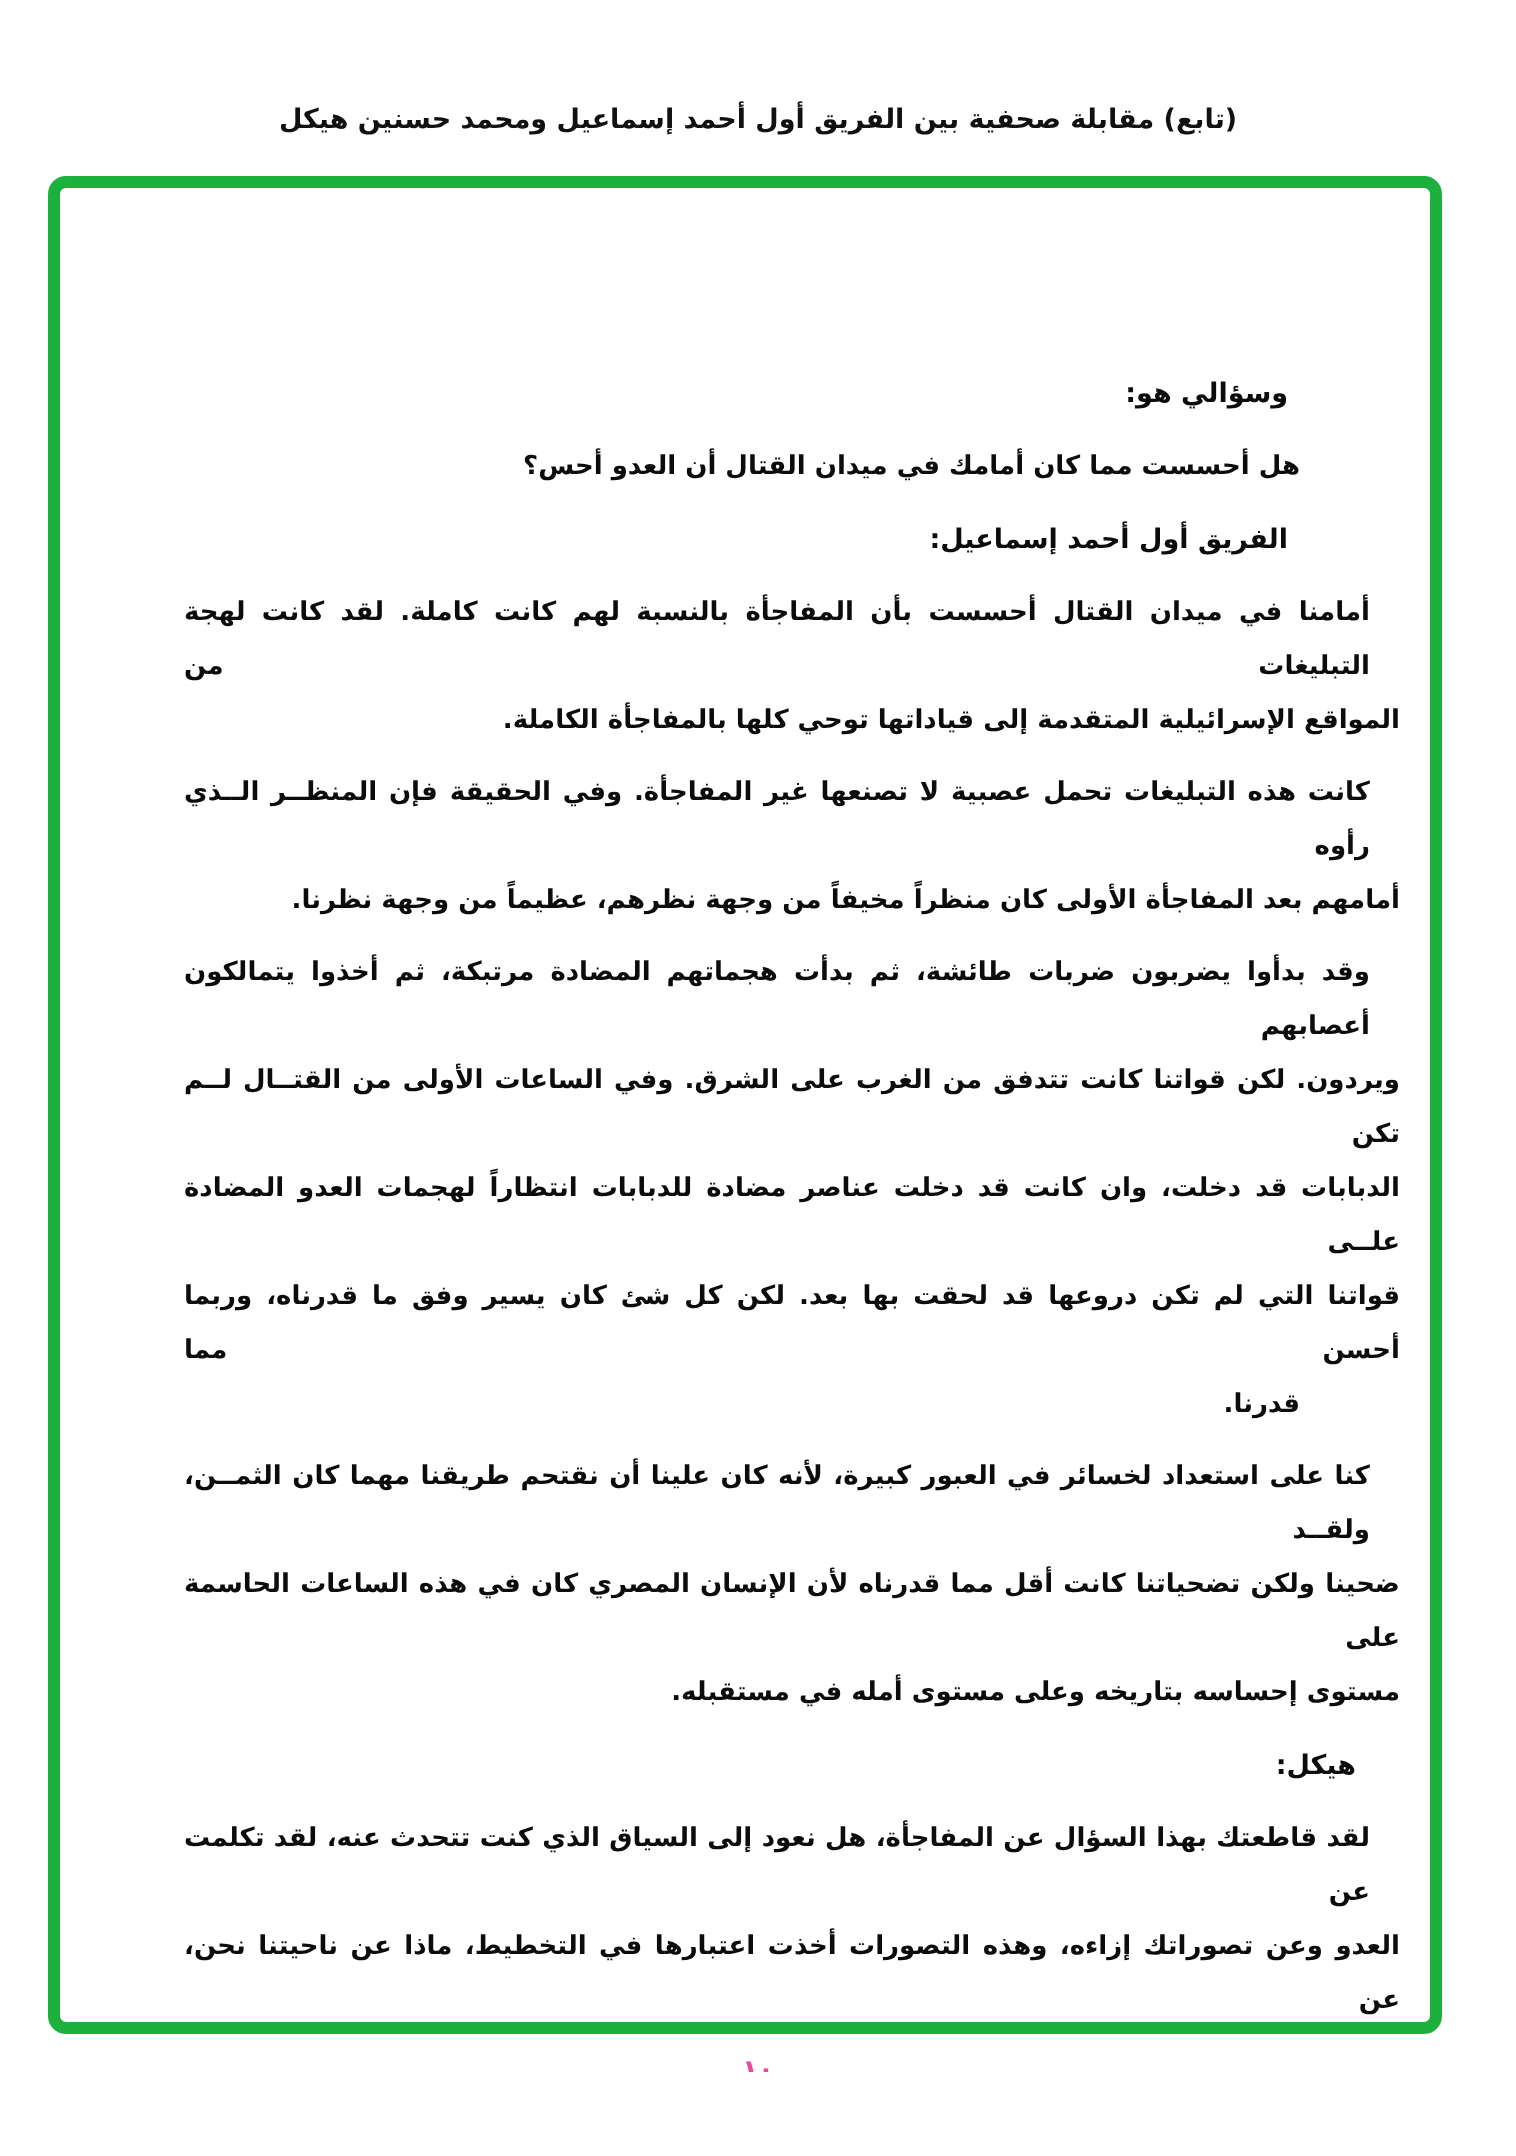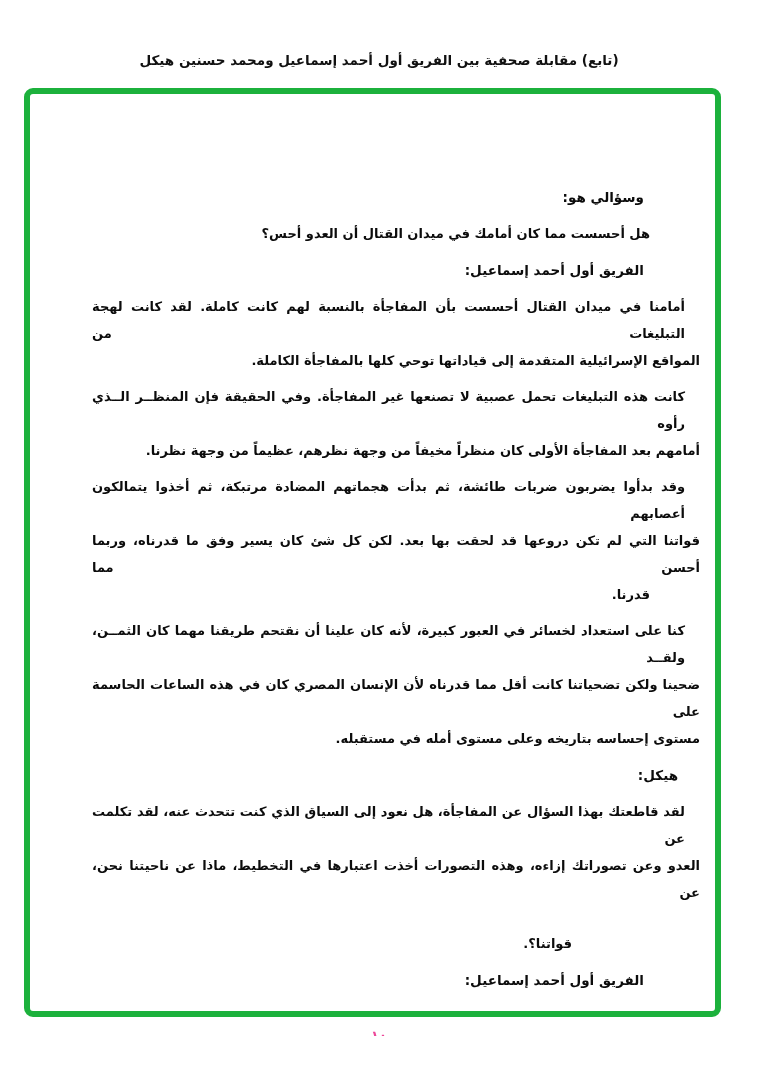--- a/index.html
+++ b/index.html
@@ -101,20 +101,22 @@
       <div class="para">
         <div class="line justify" style="padding-right: 15px;">أمامنا في ميدان القتال أحسست بأن المفاجأة بالنسبة لهم كانت كاملة. لقد كانت لهجة التبليغات من</div>
         <div class="line center">المواقع الإسرائيلية المتقدمة إلى قياداتها توحي كلها بالمفاجأة الكاملة.</div>
       </div>
       <div class="para">
         <div class="line justify" style="padding-right: 15px;">كانت هذه التبليغات تحمل عصبية لا تصنعها غير المفاجأة. وفي الحقيقة فإن المنظــر الــذي رأوه</div>
         <div class="line center">أمامهم بعد المفاجأة الأولى كان منظراً مخيفاً من وجهة نظرهم، عظيماً من وجهة نظرنا.</div>
       </div>
       <div class="para">
         <div class="line justify" style="padding-right: 15px;">وقد بدأوا يضربون ضربات طائشة، ثم بدأت هجماتهم المضادة مرتبكة، ثم أخذوا يتمالكون أعصابهم</div>
+        <div class="line justify">ويردون. لكن قواتنا كانت تتدفق من الغرب على الشرق. وفي الساعات الأولى من القتــال لــم تكن</div>
+        <div class="line justify">الدبابات قد دخلت، وان كانت قد دخلت عناصر مضادة للدبابات انتظاراً لهجمات العدو المضادة علــى</div>
         <div class="line justify">قواتنا التي لم تكن دروعها قد لحقت بها بعد. لكن كل شئ كان يسير وفق ما قدرناه، وربما أحسن مما</div>
         <div class="line right" style="padding-right: 50px;">قدرنا.</div>
       </div>
       <div class="para">
         <div class="line justify" style="padding-right: 15px;">كنا على استعداد لخسائر في العبور كبيرة، لأنه كان علينا أن نقتحم طريقنا مهما كان الثمــن، ولقــد</div>
         <div class="line justify">ضحينا ولكن تضحياتنا كانت أقل مما قدرناه لأن الإنسان المصري كان في هذه الساعات الحاسمة على</div>
         <div class="line center">مستوى إحساسه بتاريخه وعلى مستوى أمله في مستقبله.</div>
       </div>
       <div class="speaker" style="padding-right: 8px;">هيكل:</div>
       <div class="para">

